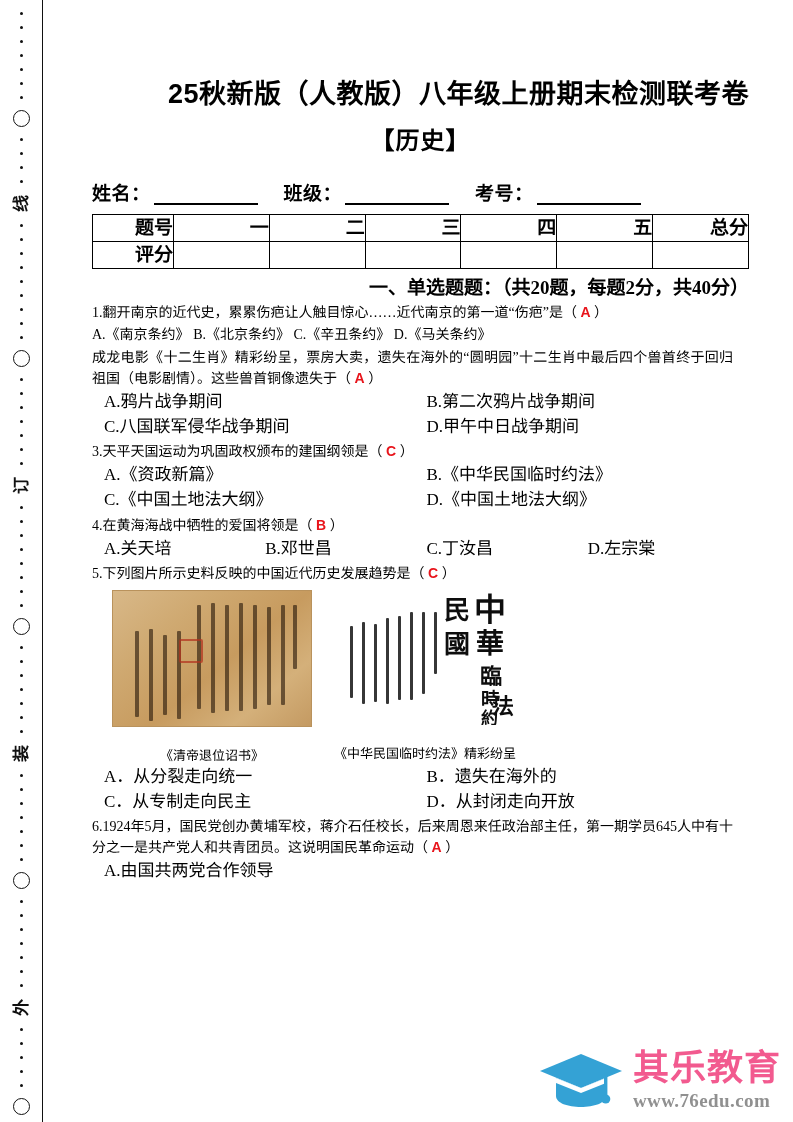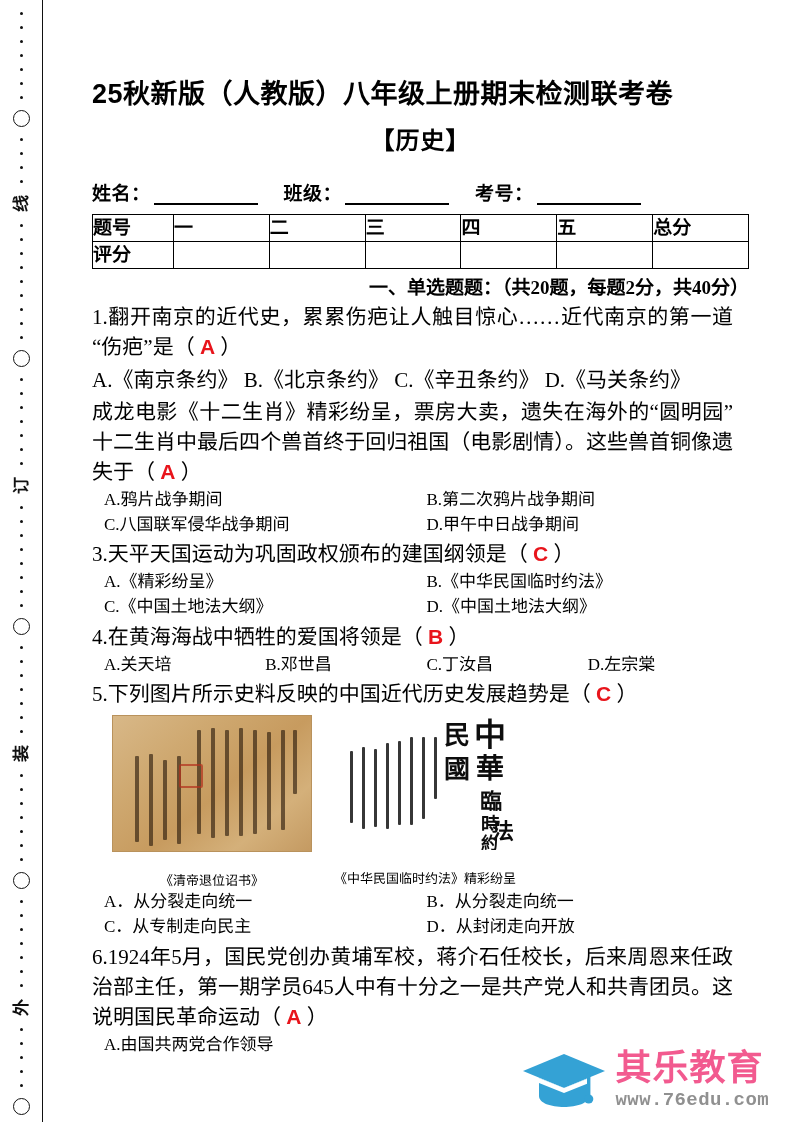--- a/index.html
+++ b/index.html
@@ -37,21 +37,21 @@
   }
 
   
   .content{
     position:absolute;left:43px;top:0;width:750px;height:1122px;
     box-sizing:border-box;
     padding:0 44px 0 49px;
   }
 
   .title{
-    text-align:left;
+    text-align:right;
     font-family:"Liberation Sans","DejaVu Sans",sans-serif;
     font-weight:700;
     font-size:27px;
     letter-spacing:.5px;
     margin:78px 0 0 0;
     line-height:1.2;
     white-space:nowrap;
   }
   .subject{
     text-align:center;
@@ -82,37 +82,37 @@
   
   table.score{
     border-collapse:collapse;
     width:100%;
     margin-top:9px;
     table-layout:fixed;
   }
   table.score td{
     border:1.6px solid #000;
     height:26px;
-    text-align:left;
+    text-align:right;
     font-size:19px;
     font-weight:700;
     padding:0;
     line-height:26px;
   }
   table.score td.hcell{width:80px;}
 
   
   .sec{
     font-size:19px;font-weight:700;
     margin:6px 0 0 0;letter-spacing:0;
     line-height:1.32;
     text-align:right;
   }
   .q{
-    font-size:21px;
+    font-size:14px;
     line-height:1.43;
     margin:2px 16px 0 0;
     text-align:justify;
   }
   .opts{
     font-size:17px;line-height:1.43;margin:1px 0 0 12px;
     display:flex;
   }
   .opts .o{white-space:nowrap;}
   .opt2 .o{width:50%;}
@@ -145,32 +145,32 @@
   }
   
   .bigch{
     position:absolute;font-family:"Liberation Serif","DejaVu Serif",serif;
     font-weight:700;color:#0d0d0d;line-height:1;
   }
   .col2{position:absolute;top:10px;width:3px;background:rgba(10,10,10,.82);border-radius:1px;}
 
   
   .wm{
-    position:absolute;right:24px;bottom:12px;
+    position:absolute;right:12px;bottom:12px;
     display:flex;align-items:center;gap:9px;
     opacity:.97;
   }
   .cap-icon{position:relative;width:86px;height:60px;}
   .wmtext{display:flex;flex-direction:column;line-height:1;}
   .wmname{
     font-family:"Liberation Sans","DejaVu Sans",sans-serif;
     font-weight:700;font-size:36px;color:#f2558c;letter-spacing:1px;
   }
   .wmurl{
-    font-family:Liberation Mono, monospace;
+    font-family:Liberation Serif, serif;
     font-weight:700;font-size:19px;color:#8d8d8d;margin-top:5px;letter-spacing:.4px;
   }
 </style>
 </head>
 <body>
 
 <div class="page">
 
   <div class="margin-strip">
     <div class="dotline">
@@ -320,21 +320,21 @@
       <span class="o">C.八国联军侵华战争期间</span>
       <span class="o">D.甲午中日战争期间</span>
     </div>
 
     <div class="q">
       <span>3.天平天国运动为巩固政权颁布的建国纲领是（</span>
       <span class="ans">C</span>
       <span>）</span>
     </div>
     <div class="opts opt2">
-      <span class="o">A.《精彩纷呈》</span>
+      <span class="o">A.《资政新篇》</span>
       <span class="o">B.《中华民国临时约法》</span>
     </div>
     <div class="opts opt2">
       <span class="o">C.《中国土地法大纲》</span>
       <span class="o">D.《中国土地法大纲》</span>
     </div>
 
     <div class="q">
       <span>4.在黄海海战中牺牲的爱国将领是（</span>
       <span class="ans">B</span>
@@ -391,21 +391,21 @@
           <div class="col2" style="left:74px;height:88px;top:22px;"></div>
           <div class="col2" style="left:86px;height:82px;top:22px;"></div>
           <div class="col2" style="left:98px;height:62px;top:22px;"></div>
         </div>
         <div class="cap">《中华民国临时约法》精彩纷呈</div>
       </div>
     </div>
 
     <div class="opts opt2">
       <span class="o">A．从分裂走向统一</span>
-      <span class="o">B．从分裂走向统一</span>
+      <span class="o">B．遗失在海外的</span>
     </div>
     <div class="opts opt2">
       <span class="o">C．从专制走向民主</span>
       <span class="o">D．从封闭走向开放</span>
     </div>
 
     <div class="q">
       <span>6.1924年5月，国民党创办黄埔军校，蒋介石任校长，后来周恩来任政治部主任，第一期学员645人中有十分之一是共产党人和共青团员。这说明国民革命运动（</span>
       <span class="ans">A</span>
       <span>）</span>

